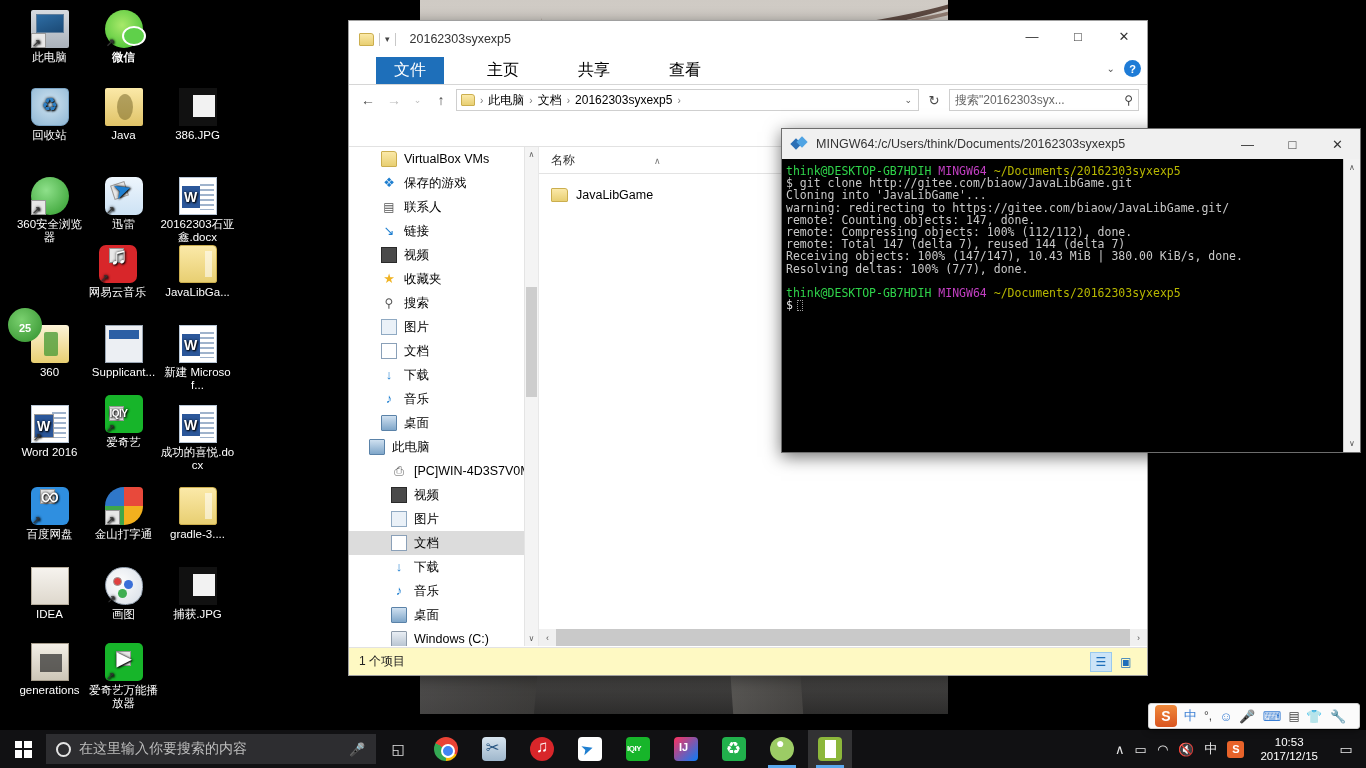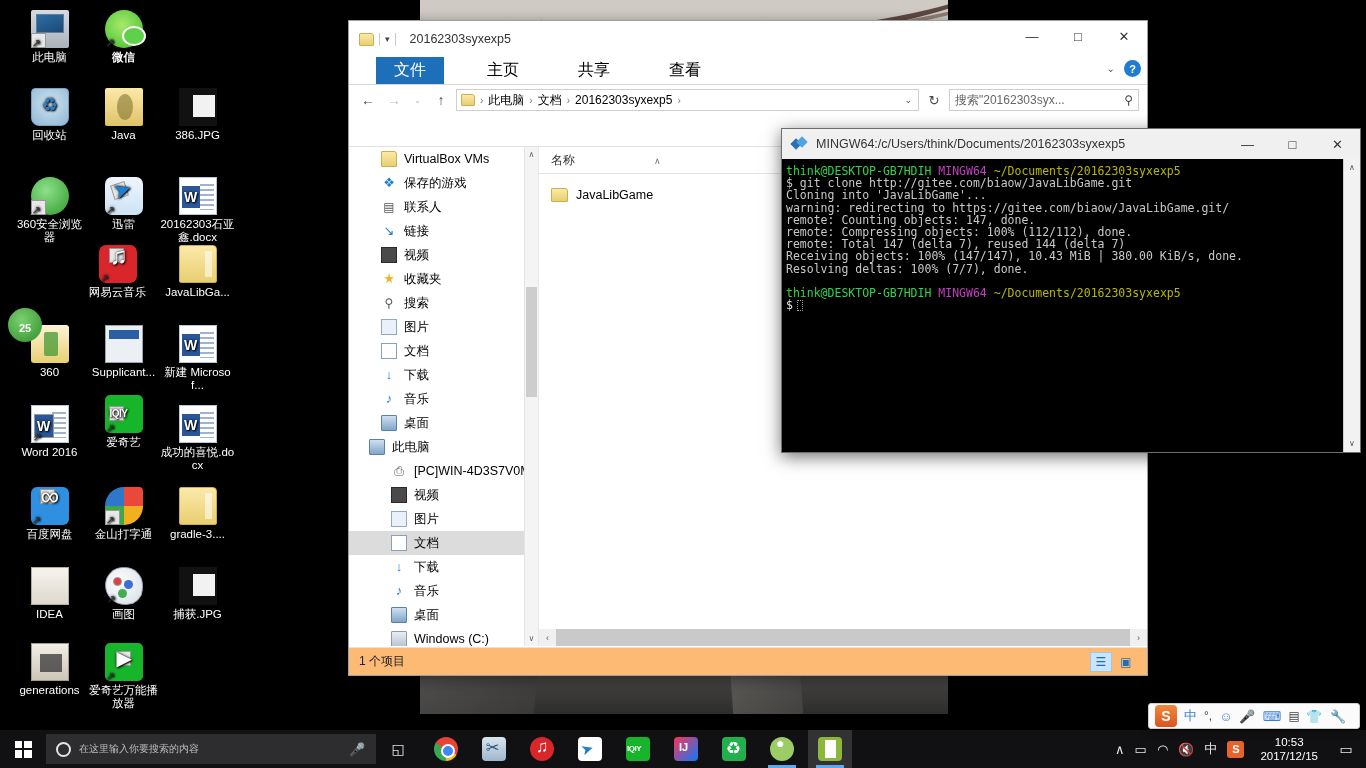--- a/index.html
+++ b/index.html
@@ -180,21 +180,21 @@
   .col{ padding-left:12px; position:relative; height:27px; line-height:27px; border-right:1px solid #eaeaea;}
   .col.c1{ width:258px; } .col.c2{ width:140px; } .col.c3{ width:108px; } .col.c4{ width:100px; }
   .sortcaret{ position:absolute; left:115px; top:1px; font-size:9px; color:#777; }
   .filerow{ height:26px; display:flex; align-items:center; gap:8px; padding-left:12px; font-size:12.5px; }
   .fr-folder{ width:17px; height:14px; background:linear-gradient(180deg,#fbe9a8,#e8cf72); border:1px solid #cbae4e; border-radius:1px 3px 1px 1px;}
   .hscroll{ position:absolute; left:0; right:0; bottom:0; height:17px; background:#f0f0f0; display:flex; align-items:center; }
   .hscroll .lt,.hscroll .rt{ width:17px; text-align:center; font-size:9px; color:#555; }
   .hscroll .track{ flex:1; height:17px; background:#c9c9c9; }
 
   .ex-status{ position:absolute; left:0; right:0; bottom:0; height:28px; border-top:1px solid #e2e2e2;
-              display:flex; align-items:center; padding:4px 10px; font-size:12px; color:#222; background:#fdba74;}
+              display:flex; align-items:center; padding:4px 10px; font-size:12px; color:#222; background:#fef9c3;}
   .view-btns{ margin-left:auto; display:flex; gap:3px; }
   .vb{ width:22px; height:20px; display:flex; align-items:center; justify-content:center; font-size:12px; color:#1e6fba; }
   .vb.active{ background:#cce4f7; border:1px solid #99c9ee; }
 
   
   #mingw{
     position:absolute; left:781px; top:128px; width:580px; height:325px;
     border:1px solid #6d6d6d; background:#000;
     box-shadow:0 4px 16px rgba(0,0,0,.55);
   }
@@ -218,21 +218,21 @@
   
   #taskbar{
     position:absolute; left:0; bottom:0; width:1366px; height:38px;
     background:rgba(18,18,20,.95); display:flex; align-items:center; color:#fff;
   }
   .tb-start{ width:46px; height:38px; display:flex; align-items:center; justify-content:center; }
   .winlogo{ width:17px; height:17px; display:grid; grid-template-columns:1fr 1fr; grid-template-rows:1fr 1fr; gap:2px; }
   .winlogo i{ background:#fff; display:block; }
   .tb-search{ width:330px; height:30px; background:#2d2d30; display:flex; align-items:center; gap:8px; padding:0 10px; }
   .tb-circle{ width:15px; height:15px; border:2px solid #e4e4e4; border-radius:50%; }
-  .tb-search-txt{ font-size:10px; color:#bdbdbd; white-space:nowrap; }
+  .tb-search-txt{ font-size:14px; color:#bdbdbd; white-space:nowrap; }
   .tb-mic{ margin-left:auto; font-size:13px; color:#cfcfcf; }
   .tb-taskview{ width:44px; height:38px; display:flex; align-items:center; justify-content:center; font-size:14px; color:#e2e2e2;}
   .tb-apps{ display:flex; align-items:center; gap:4px; margin-left:4px; }
   .tb-app{ width:44px; height:38px; display:flex; align-items:center; justify-content:center; position:relative; }
   .tb-app.running:after{ content:""; position:absolute; left:8px; right:8px; bottom:0; height:3px; background:#5ba9ef;}
   .tb-app.active{ background:rgba(255,255,255,.14); }
   .ta{ width:24px; height:24px; border-radius:4px; position:relative; }
   .ta-chrome{ background:conic-gradient(#ea4335 0 33%,#fbbc05 0 50%,#34a853 0 83%,#ea4335 0); border-radius:50%; }
   .ta-chrome:after{ content:""; position:absolute; left:7px; top:7px; width:10px; height:10px; background:#4285f4; border:2px solid #fff; border-radius:50%;}
   .ta-snip{ background:linear-gradient(180deg,#d8e5f0,#9fb7cc); }

